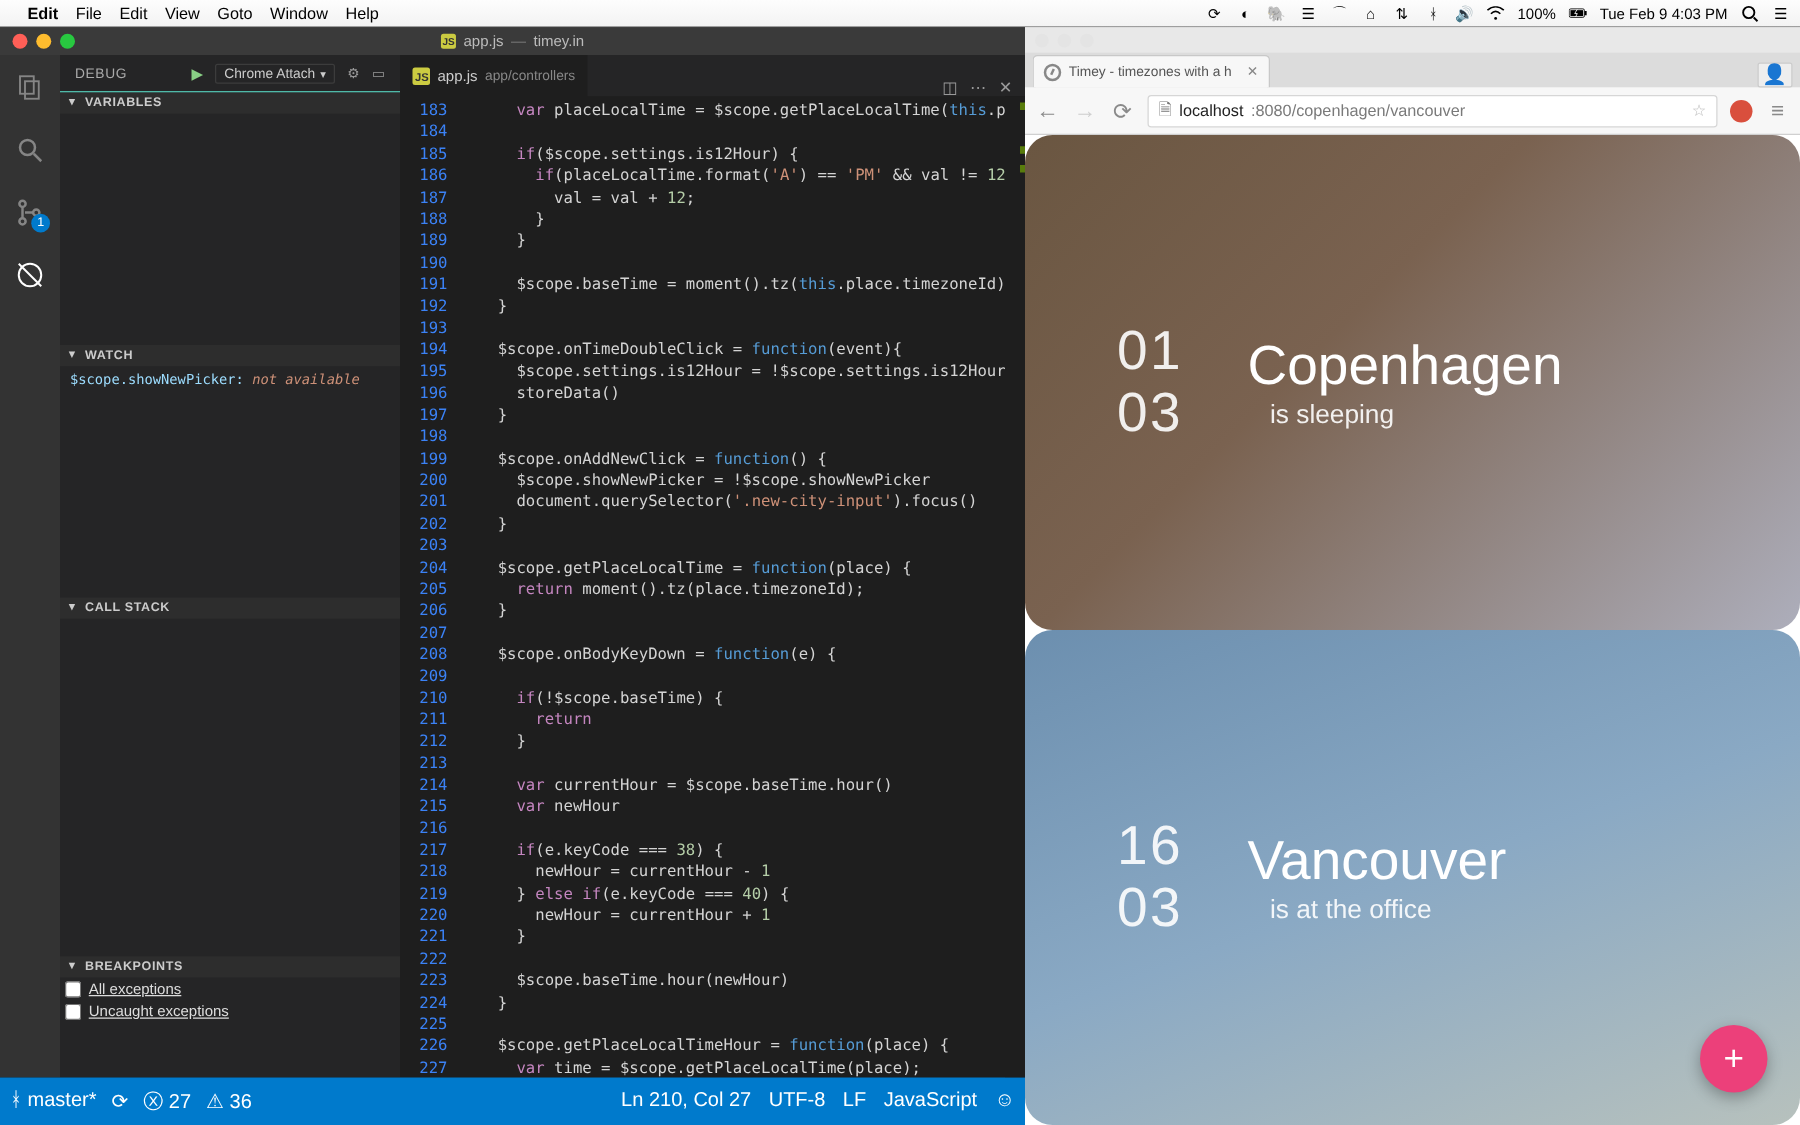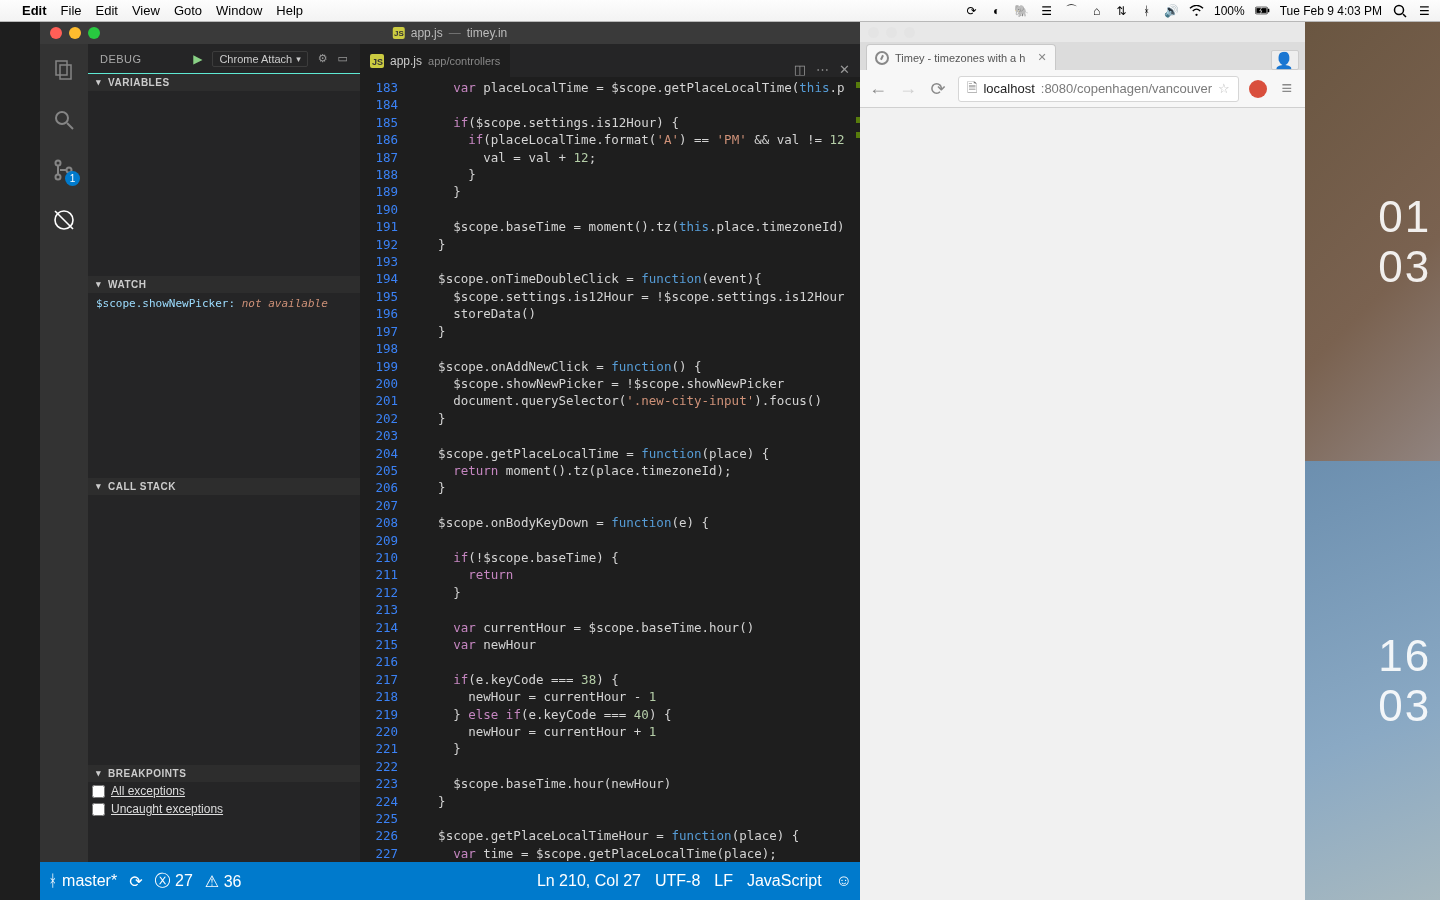--- a/index.html
+++ b/index.html
@@ -6,22 +6,22 @@
 html,body { width:1440px; height:900px; font-family:-apple-system,BlinkMacSystemFont,"Helvetica Neue",sans-serif; overflow:hidden; background:#1e1e1e; }
 
 .menubar { height:22px; background:linear-gradient(#fdfdfd,#f3f3f3); border-bottom:1px solid #b8b8b8; display:flex; align-items:center; font-size:13px; padding:0 8px; justify-content:space-between; }
 .menubar .left, .menubar .right { display:flex; align-items:center; gap:14px; }
 .menubar .right { gap:10px; font-size:12px; }
 .apple { font-size:14px; }
 .menubar .bold { font-weight:600; }
 .micon { width:15px; height:15px; display:inline-flex; align-items:center; justify-content:center; }
 
 .desktop { display:flex; height:878px; }
-.vscode { width:820px; height:878px; background:#1e1e1e; display:flex; flex-direction:column; position:relative; color:#ccc;margin-left:40px; }
-.chrome { width:504px; height:878px; display:flex; flex-direction:row; background:#fff; }
+.vscode { width:820px; height:878px; background:#1e1e1e; display:flex; flex-direction:column; position:relative; color:#ccc; }
+.chrome { width:620px; height:878px; display:flex; flex-direction:column; background:#fff; }
 
 .vsc-title { height:22px; background:#3a3a3a; display:flex; align-items:center; position:relative; font-size:12px; color:#bbb; }
 .traffic { display:flex; gap:7px; padding-left:10px; }
 .tl { width:12px; height:12px; border-radius:50%; }
 .tl.r{background:#ff5f57;} .tl.y{background:#febc2e;} .tl.g{background:#28c840;}
 .vsc-title .tname { position:absolute; left:50%; transform:translateX(-50%); display:flex; gap:6px; align-items:center; }
 .jsicon { width:12px; height:12px; background:#cbcb41; border-radius:2px; font-size:8px; color:#333; display:flex; align-items:flex-end; justify-content:flex-end; padding:1px; font-weight:bold; }
 
 .vsc-body { flex:1; display:flex; overflow:hidden; }
 .activitybar { width:48px; background:#333333; display:flex; flex-direction:column; align-items:center; padding-top:12px; gap:22px; }
@@ -70,21 +70,21 @@
 .avatar { margin-left:auto; width:28px; height:20px; background:#eee; border:1px solid #ccc; margin-right:6px; display:flex; align-items:center; justify-content:center; color:#888; border-radius:2px;}
 .omnibar { height:38px; display:flex; align-items:center; padding:0 8px; gap:10px; border-bottom:1px solid #d0d0d0; background:#f7f7f7; }
 .navbtn { color:#8a8a8a; font-size:18px; width:20px; text-align:center; }
 .urlbox { flex:1; height:26px; border:1px solid #d6d6d6; border-radius:3px; background:#fff; display:flex; align-items:center; padding:0 8px; font-size:13px; color:#333; gap:6px; }
 .urlbox .host { color:#222; }
 .urlbox .proto { color:#7a7a7a; }
 .star { margin-left:auto; color:#bbb; }
 .extico { width:18px; height:18px; border-radius:50%; background:#d94f3d; }
 
 .timey { flex:1; display:flex; flex-direction:column; position:relative; }
-.pane { flex:1; display:flex; align-items:center; padding-left:40px; color:#fff; font-weight:300; position:relative; }
+.pane { flex:1; display:flex; align-items:center; padding-left:40px; color:#fff; font-weight:300; position:relative;border-radius:22px; }
 .pane.top { background:linear-gradient(135deg,#6a5641 0%, #7a6250 40%, #adaebb 100%); }
 .pane.bot { background:linear-gradient(160deg,#6c8faf 0%, #8aa9c4 50%, #b7c1bd 100%); }
 .clock { font-size:44px; letter-spacing:2px; font-weight:300; opacity:0.9; width:120px; text-align:center; }
 .city { font-size:44px; font-weight:400; margin-left:18px; }
 .status { font-size:21px; opacity:0.9; margin-left:36px; margin-top:2px; font-weight:300;}
 .city-col { display:flex; flex-direction:column; }
 .fab { position:absolute; right:26px; bottom:26px; width:54px; height:54px; border-radius:50%; background:#ec407a; color:#fff; font-size:28px; display:flex; align-items:center; justify-content:center; box-shadow:0 4px 12px rgba(0,0,0,0.3); }
 .chev::before{content:"▸"; display:inline-block; transform:rotate(90deg); font-size:9px; margin-right:3px; color:#ccc;}
 </style>
 </head>

